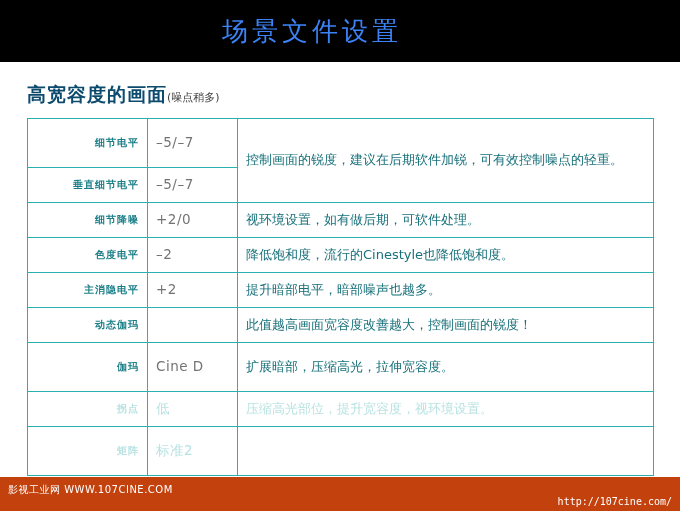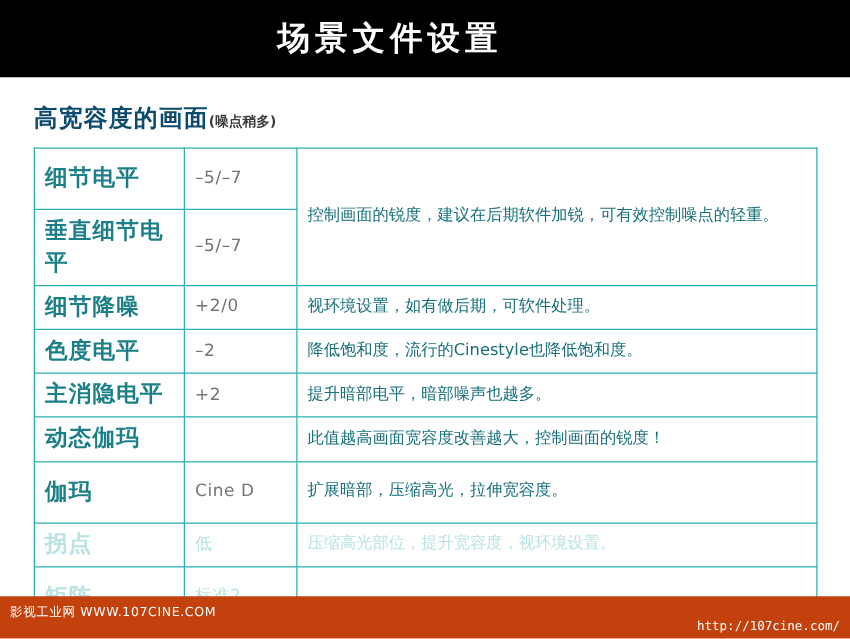--- a/index.html
+++ b/index.html
@@ -23,24 +23,24 @@
     height: 62px;
     background: #000000;
   }
   .header-title {
     position: absolute;
     left: 0; top: 0;
     width: 624px;
     height: 62px;
     line-height: 62px;
     text-align: center;
-    color: #ffffff;
+    color: #3b82f6;
     font-size: 26px;
     letter-spacing: 4px;
-    font-weight: bold;
+    font-weight: normal;
   }
   
   .body-area {
     position: absolute;
     left: 0; top: 62px;
     width: 680px;
     height: 415px;
     background: #ffffff;
   }
   .section-heading {
@@ -51,21 +51,21 @@
   }
   .section-heading .main {
     color: #0c4a6e;
     font-size: 19px;
     font-weight: bold;
     letter-spacing: 1px;
   }
   .section-heading .sub {
     color: #3d3d3d;
     font-size: 11px;
-    font-weight: bold;
+    font-weight: normal;
   }
   
   .tbl-wrap {
     position: absolute;
     left: 27px;
     top: 56px;
     width: 626px;
   }
   table.spec {
     border-collapse: collapse;
@@ -79,23 +79,24 @@
   table.spec td {
     border: 1px solid #2bb0b0;
     vertical-align: middle;
     padding: 4px 8px;
     color: #17707a;
     font-size: 13px;
     line-height: 1.45;
   }
   table.spec td.name {
     font-weight: bold;
-    font-size: 18px;
+    font-size: 10px;
     color: #1b7f88;
     letter-spacing: 1px;
+    text-align: right;
   }
   table.spec td.val {
     font-size: 13.5px;
     color: #737373;
     letter-spacing: 0.5px;
   }
   table.spec td.desc {
     font-size: 13px;
     color: #17707a;
   }

